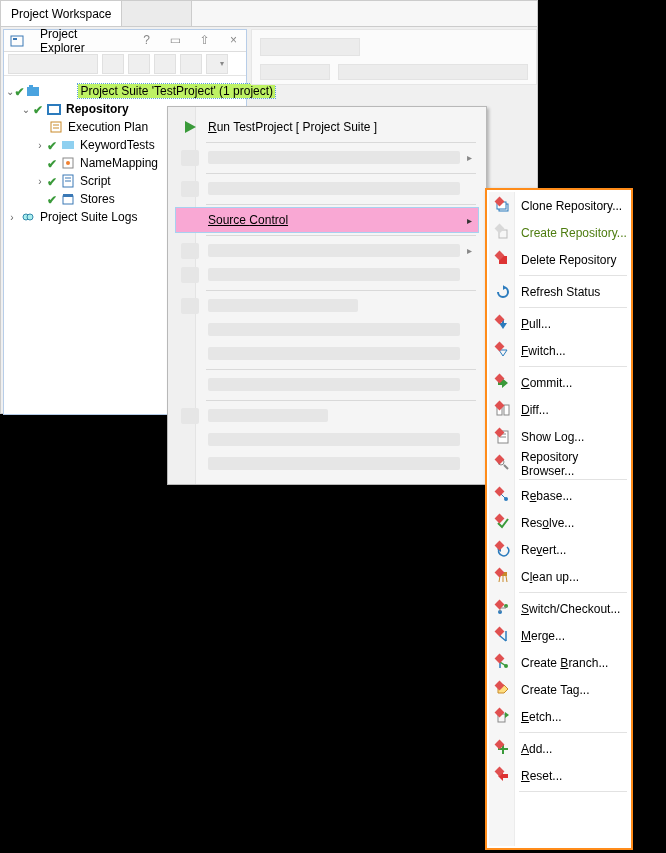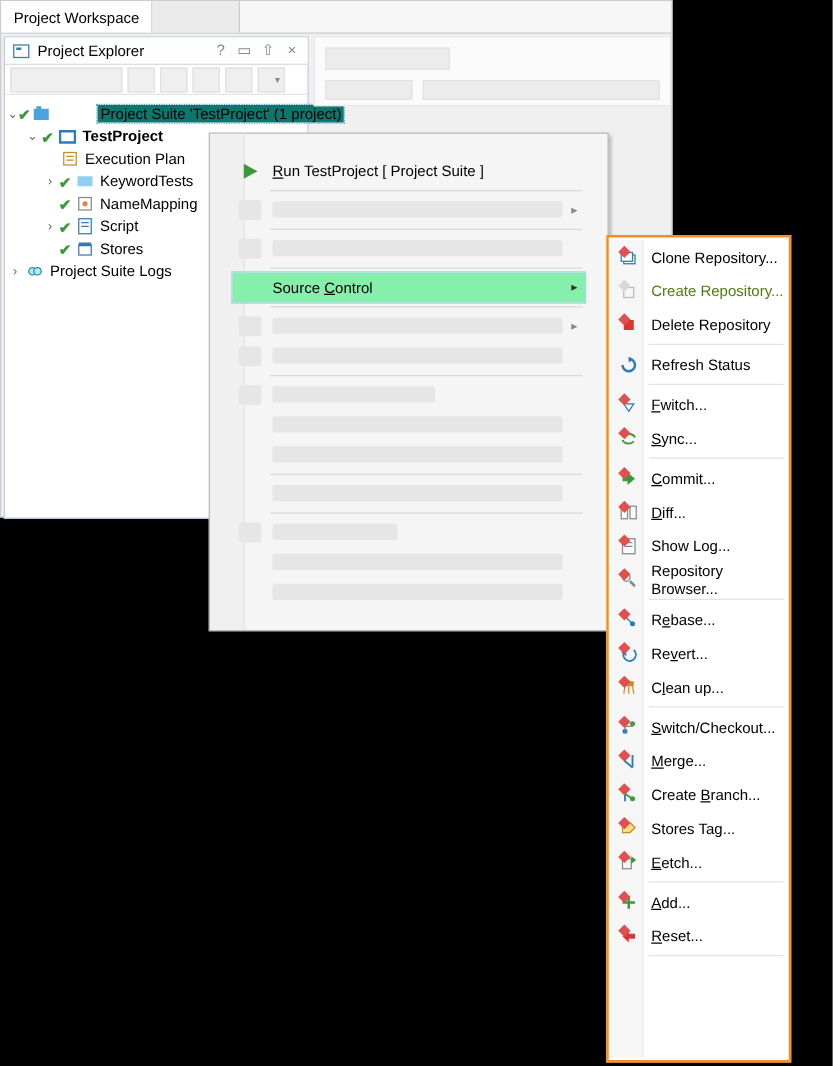--- a/index.html
+++ b/index.html
@@ -7,49 +7,49 @@
   .stage { width: 666px; height: 853px; background: #000; position: relative; overflow: hidden; }
 
   
   .app-area { position: absolute; left: 0; top: 0; width: 538px; height: 414px; background: #f0f0f0; border: 1px solid #ccc; }
 
   .tabstrip { height: 26px; background: #f7f7f7; border-bottom: 1px solid #ccc; display: flex; align-items: stretch; }
   .tab { padding: 4px 10px; border-right: 1px solid #ccc; background: #fff; display: flex; align-items: center; }
   .tab.ghost { background: #ebebeb; width: 70px; }
 
   .panel { width: 244px; height: 386px; background: #fff; border: 1px solid #b7cde8; margin: 2px; position: relative; float: left; }
-  .panel-header { height: 22px; background: #fdfdfd; border-bottom: 1px solid #ddd; display: flex; align-items: center; padding: 0 6px; gap: 6px; justify-content: space-between; }
+  .panel-header { height: 22px; background: #fdfdfd; border-bottom: 1px solid #ddd; display: flex; align-items: center; padding: 0 6px; gap: 16px; justify-content: space-between; }
   .panel-header .title { flex: 1; }
   .hdr-btn { width: 13px; height: 13px; color: #888; text-align: center; line-height: 12px; cursor: default; }
 
   .toolbar { height: 24px; border-bottom: 1px solid #e4e4e4; display: flex; align-items: center; gap: 4px; padding: 0 4px; }
   .tbtn { width: 22px; height: 20px; background: #efefef; border: 1px solid #e0e0e0; }
   .tbtn.wide { width: 90px; }
   .tbtn.dd { width: 22px; position: relative; }
   .tbtn.dd::after { content:"▾"; color:#888; font-size:8px; position:absolute; right:3px; top:4px;}
 
   .tree { padding: 6px 4px 6px 2px; }
   .node { display: flex; align-items: center; height: 18px; white-space: nowrap; }
   .indent { display:inline-block; }
   .arrow { width: 12px; color: #666; font-size: 10px; text-align:center; }
   .chk { width: 12px; height:12px; color:#3a9a3a; font-weight:bold; text-align:center; }
   .nicon { width: 16px; height:16px; display:inline-flex; align-items:center; justify-content:center; margin: 0 2px; }
   .nlabel { padding: 0 2px; }
-  .nlabel.sel { background:#0f766e; outline:1px dotted #5aa1d8;margin-left:36px; }
+  .nlabel.sel { background:#bef264; outline:1px dotted #5aa1d8;margin-left:36px; }
   .nlabel.bold { font-weight:bold; }
 
   
   .right-area { position:absolute; left: 250px; top: 28px; width: 286px; height: 56px; background:#fbfbfb; border:1px solid #e6e6e6; }
   .right-area .ph { position:absolute; background:#ececec; border:1px solid #e3e3e3; }
 
   
-  .ctx-menu { position:absolute; left: 167px; top: 106px; width: 320px; background:#f5f5f5; border:1px solid #b8b8b8; box-shadow: 2px 2px 3px rgba(0,0,0,.25); padding: 18px; }
+  .ctx-menu { position:absolute; left: 167px; top: 106px; width: 320px; background:#f5f5f5; border:1px solid #b8b8b8; box-shadow: 2px 2px 3px rgba(0,0,0,.25); padding: 8px; }
   .ctx-menu .gutter { position:absolute; left:0; top:0; bottom:0; width:28px; background:#f0f0f0; border-right:1px solid #e4e4e4; }
   .mitem { position:relative; height:24px; display:flex; align-items:center; padding-left:32px; padding-right:18px; }
-  .mitem.hover { background:#86efac; outline:1px solid #a7d1f0; }
+  .mitem.hover { background:#f9a8d4; outline:1px solid #a7d1f0;text-decoration:underline; }
   .mitem .micon { position:absolute; left:5px; width:18px; height:18px; display:flex; align-items:center; justify-content:center; }
   .mitem .arrow-r { position:absolute; right:6px; font-size:10px; color:#333; }
   .msep { height:1px; background:#d9d9d9; margin: 3px 2px 3px 30px; }
   .ghost-item { position:relative; height:24px; }
   .ghost-item .gicon { position:absolute; left:5px; top:4px; width:18px; height:16px; background:#e6e6e6; border-radius:2px; }
   .ghost-item .glabel { position:absolute; left:32px; right:18px; top:5px; height:13px; background:#e6e6e6; border-radius:2px; }
   .ghost-item .arrow-r { position:absolute; right:6px; top:6px; font-size:10px; color:#888; }
 
   
   .submenu { position:absolute; left: 485px; top: 188px; width: 148px; height: 662px; background:#fff; border:2px solid #ff8c1a; box-shadow: 2px 2px 4px rgba(0,0,0,.3); padding:2px; }
@@ -114,21 +114,21 @@
       </div>
       <div class="node">
         <span class="indent" style="width:14px"></span>
         <span class="arrow">⌄</span>
         <span class="chk">✔</span>
         <span class="nicon">
               <svg width="14" height="14">
                 <rect x="1" y="3" width="12" height="9" fill="none" stroke="#2b7bbd" stroke-width="2"></rect>
               </svg>
             </span>
-        <span class="nlabel bold">TestProject</span>
+        <span class="nlabel bold">Repository</span>
       </div>
       <div class="node">
         <span class="indent" style="width:40px"></span>
         <span class="nicon">
               <svg width="14" height="14">
                 <rect x="2" y="2" width="10" height="10" fill="#fff" stroke="#c98a2a"></rect>
                 <line x1="4" y1="5" x2="10" y2="5" stroke="#c98a2a"></line>
                 <line x1="4" y1="8" x2="10" y2="8" stroke="#c98a2a"></line>
               </svg>
             </span>
@@ -308,34 +308,34 @@
           </svg>
         </span>
     <span>Refresh Status</span>
   </div>
   <div class="ssep"></div>
 
   <div class="sitem">
     <span class="sicon">
           <span class="badge" style="background:#e05050"></span>
           <svg width="12" height="12">
+            <polygon points="6,11 2,5 10,5" fill="#2b7bbd"></polygon>
+            <rect x="5" y="1" width="2" height="5" fill="#2b7bbd"></rect>
+          </svg>
+        </span>
+    <span><span class="u">P</span><span>ull...</span></span>
+  </div>
+  <div class="sitem">
+    <span class="sicon">
+          <span class="badge" style="background:#e05050"></span>
+          <svg width="12" height="12">
             <polygon points="6,11 2,5 10,5" fill="none" stroke="#2b7bbd"></polygon>
           </svg>
         </span>
     <span><span class="u">F</span><span>witch...</span></span>
-  </div>
-  <div class="sitem">
-    <span class="sicon">
-          <span class="badge" style="background:#e05050"></span>
-          <svg width="14" height="14">
-            <path d="M3 5 A5 4 0 0 1 12 6" fill="none" stroke="#3a9a3a" stroke-width="1.5"></path>
-            <path d="M11 9 A5 4 0 0 1 2 8" fill="none" stroke="#3a9a3a" stroke-width="1.5"></path>
-          </svg>
-        </span>
-    <span><span class="u">S</span><span>ync...</span></span>
   </div>
   <div class="ssep"></div>
 
   <div class="sitem">
     <span class="sicon">
           <span class="badge" style="background:#e05050"></span>
           <svg width="12" height="12">
             <polygon points="1,6 7,1 7,4 11,4 11,8 7,8 7,11" fill="#3a9a3a" transform="rotate(180 6 6)"></polygon>
           </svg>
         </span>
@@ -377,20 +377,29 @@
   <div class="sitem">
     <span class="sicon">
           <span class="badge" style="background:#e05050"></span>
           <svg width="14" height="14">
             <circle cx="4" cy="4" r="2" fill="#2b7bbd"></circle>
             <circle cx="10" cy="10" r="2" fill="#2b7bbd"></circle>
             <line x1="4" y1="4" x2="10" y2="10" stroke="#2b7bbd"></line>
           </svg>
         </span>
     <span><span>R</span><span class="u">e</span><span>base...</span></span>
+  </div>
+  <div class="sitem">
+    <span class="sicon">
+          <span class="badge" style="background:#e05050"></span>
+          <svg width="14" height="14">
+            <polyline points="2,7 6,11 12,3" fill="none" stroke="#3a9a3a" stroke-width="2"></polyline>
+          </svg>
+        </span>
+    <span><span>Res</span><span class="u">o</span><span>lve...</span></span>
   </div>
   <div class="sitem">
     <span class="sicon">
           <span class="badge" style="background:#e05050"></span>
           <svg width="14" height="14">
             <path d="M11 4 A5 5 0 1 1 3 6" fill="none" stroke="#2b7bbd" stroke-width="1.5"></path>
             <polygon points="1,6 5,3 5,9" fill="#2b7bbd"></polygon>
           </svg>
         </span>
     <span><span>Re</span><span class="u">v</span><span>ert...</span></span>
@@ -441,21 +450,21 @@
         </span>
     <span><span>Create </span><span class="u">B</span><span>ranch...</span></span>
   </div>
   <div class="sitem">
     <span class="sicon">
           <span class="badge" style="background:#e05050"></span>
           <svg width="14" height="14">
             <polygon points="2,2 8,2 12,6 8,10 2,10" fill="#ffdf80" stroke="#c98a2a"></polygon>
           </svg>
         </span>
-    <span><span>Stores Ta</span><span class="u">g</span><span>...</span></span>
+    <span><span>Create Ta</span><span class="u">g</span><span>...</span></span>
   </div>
   <div class="sitem">
     <span class="sicon">
           <span class="badge" style="background:#e05050"></span>
           <svg width="14" height="14">
             <rect x="2" y="4" width="7" height="8" fill="none" stroke="#888"></rect>
             <polygon points="9,2 13,5 9,8" fill="#3a9a3a"></polygon>
           </svg>
         </span>
     <span><span class="u">E</span><span>etch...</span></span>

